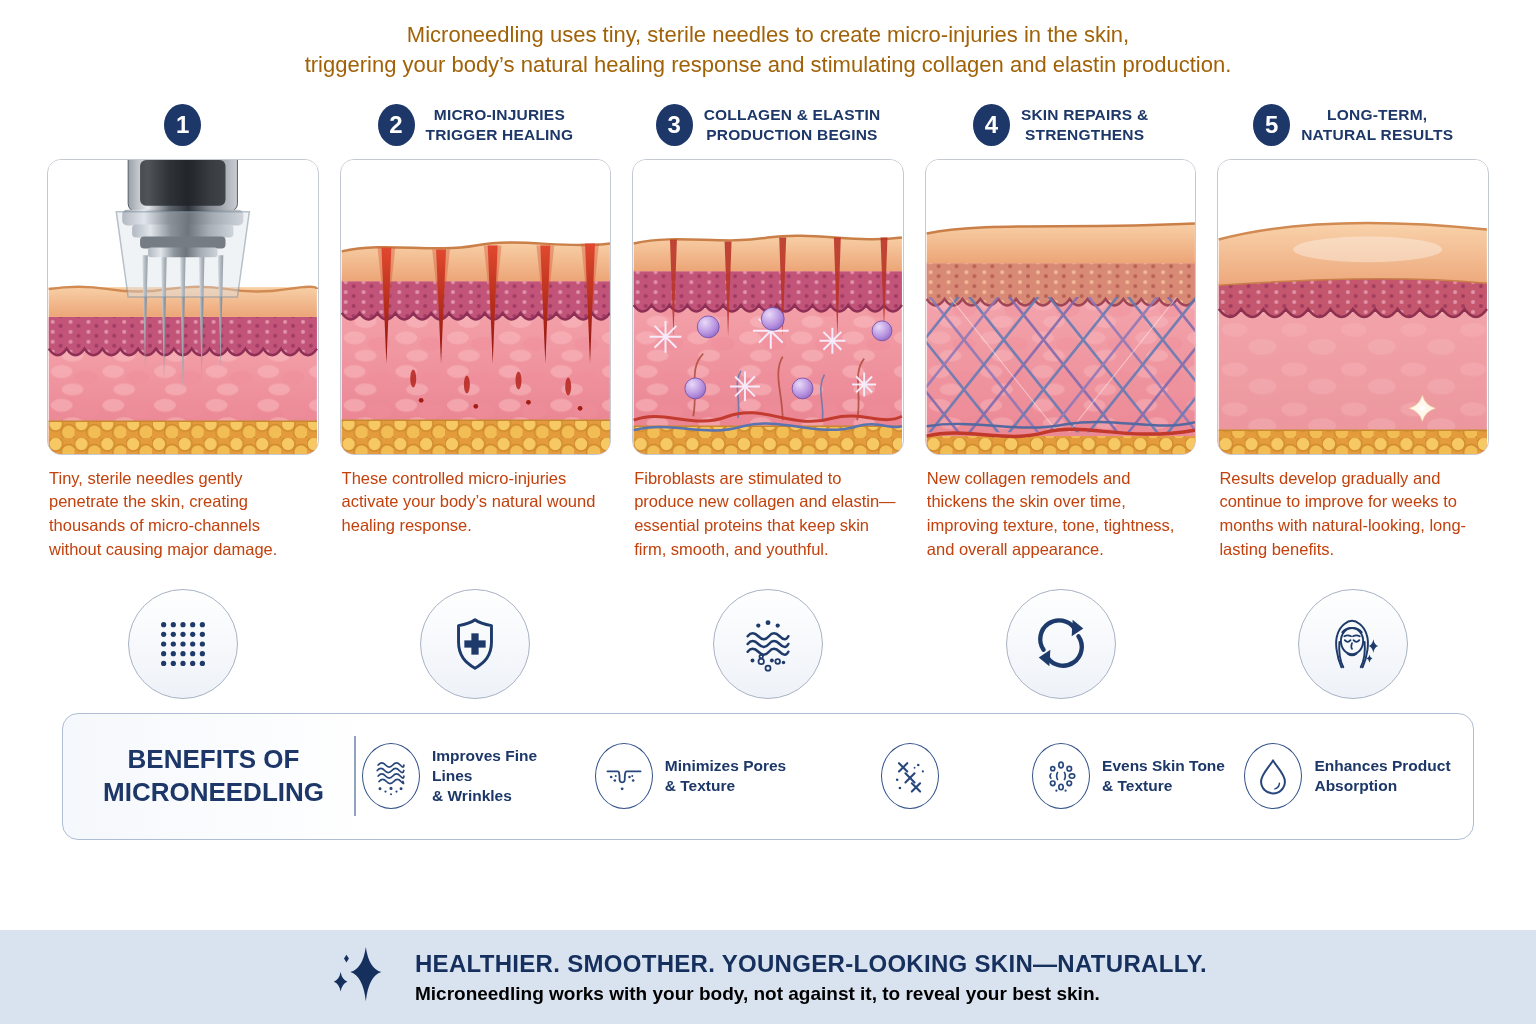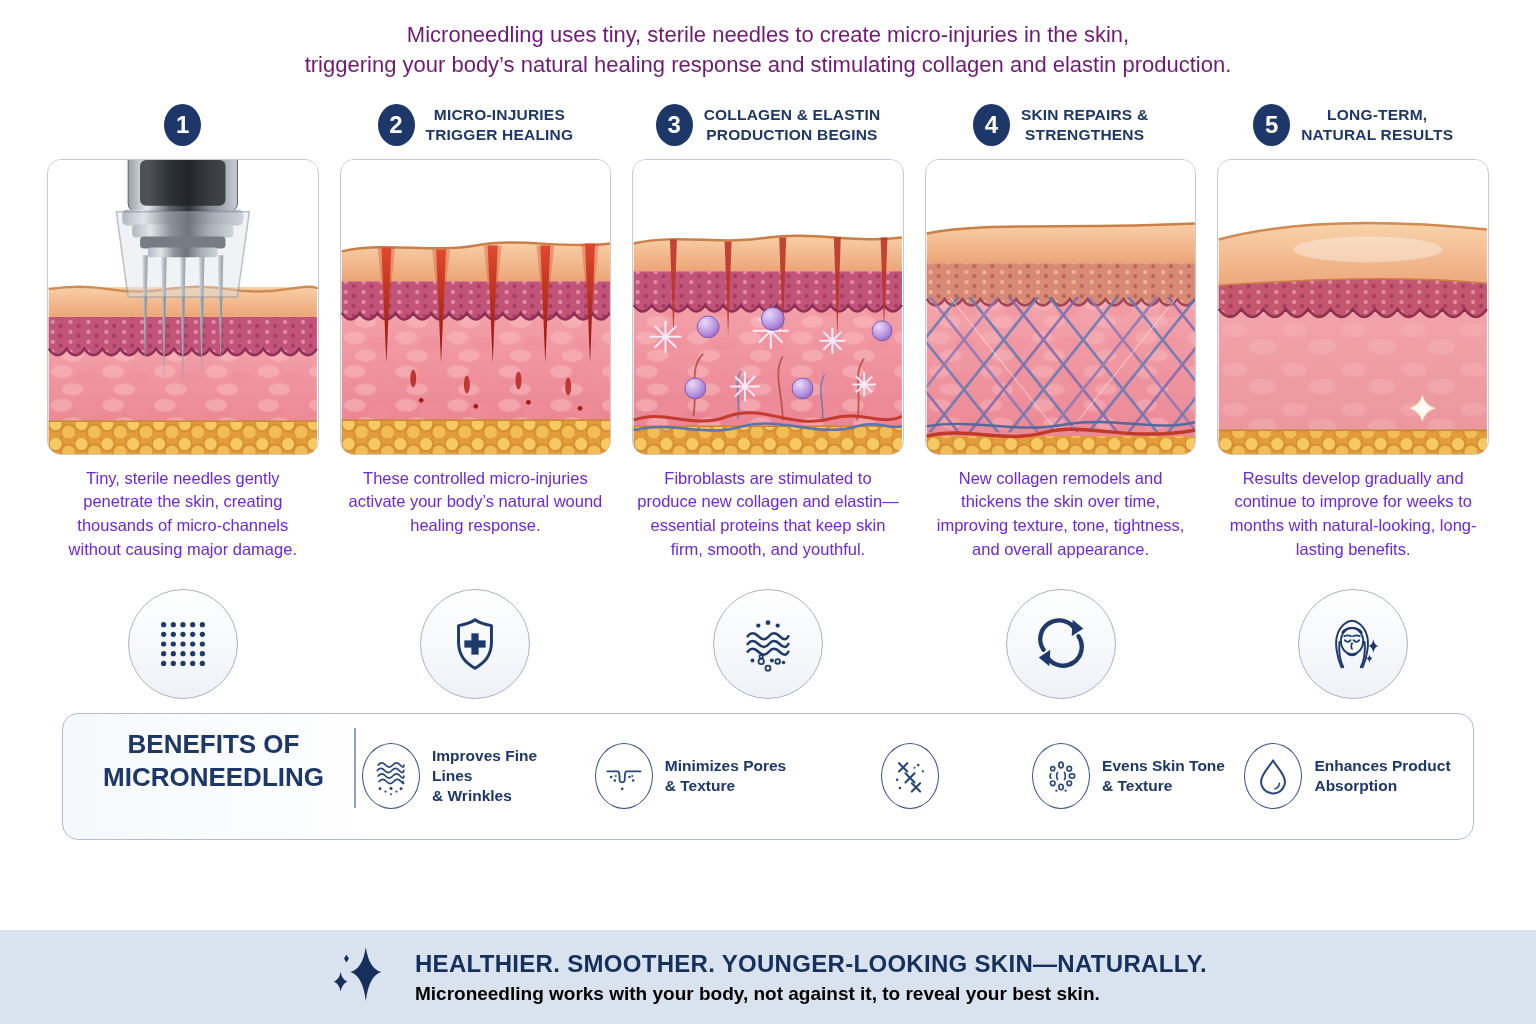--- a/index.html
+++ b/index.html
@@ -4,39 +4,39 @@
 <style>
   * { box-sizing: border-box; }
   html,body { margin:0; padding:0; background:#ffffff; }
   body { width:1536px; height:1024px; font-family:"Liberation Sans", sans-serif; }
   .page { position:relative; width:1536px; height:1024px; background:#fff; overflow:hidden; }
 
   
   .header { text-align:center; padding-top:10px; }
   .title { font-family:"Liberation Serif", serif; font-weight:700; font-size:64px;
            letter-spacing:3px; color:#1d3766; margin:0; line-height:1.05; }
-  .subtitle { font-size:22px; color:#701a75; line-height:1.38; margin:10px 0 0; }
+  .subtitle { font-size:22px; color:#a16207; line-height:1.38; margin:10px 0 0; }
 
   
   .steps { display:grid; grid-template-columns:repeat(5,1fr); gap:21px; padding:0 47px; margin-top:18px; }
   .step-header { display:flex; align-items:center; justify-content:center; gap:11px; min-height:52px; }
   .num-badge { width:37px; height:42px; border-radius:50%; background:#1c3768; color:#fff;
                font-weight:700; font-size:24px; display:flex; align-items:center; justify-content:center; flex:none; }
   .step-title { font-weight:700; font-size:15.5px; color:#1c3768; text-align:center; line-height:1.3; letter-spacing:.2px; }
   .card { margin-top:8px; height:296px; border:1.5px solid #c4c9d3; border-radius:14px; overflow:hidden; background:#fff; }
   .card svg { display:block; width:100%; height:100%; }
-  .desc { font-size:16.5px; color:#6d28d9; text-align:center; line-height:1.43; margin:12px 2px 0; min-height:120px; }
+  .desc { font-size:16.5px; color:#c2410c; text-align:left; line-height:1.43; margin:12px 2px 0; min-height:120px; }
   .step-icon-wrap { display:flex; justify-content:center; margin-top:2px; }
   .step-icon { width:110px; height:110px; border-radius:50%; border:1px solid #a8b2c4;
                background:linear-gradient(180deg,#ffffff 0%,#eef2f8 100%);
                display:flex; align-items:center; justify-content:center; }
 
   
   .benefits { margin:14px 62px 0; border:1.5px solid #aebdd4; border-radius:16px;
-              display:flex; padding:14px 16px; height:127px;
+              display:flex; align-items:center; padding:14px 16px; height:127px;
               background:linear-gradient(90deg,#f5f8fc 0%,#ffffff 22%); }
   .benefits-heading { font-size:26px; font-weight:700; color:#1c3768; text-align:center;
                       line-height:1.28; padding:0 24px; flex:none; }
   .benefits-divider { width:2px; height:80px; background:#8fa3c0; margin:0 6px; flex:none; }
   .benefit-item { display:flex; align-items:center; gap:12px; flex:1; justify-content:center; }
   .benefit-icon { width:58px; height:66px; border:1.4px solid #33518a; border-radius:50%;
                   display:flex; align-items:center; justify-content:center; flex:none; background:#fff; }
   .benefit-label { font-size:15.5px; font-weight:700; color:#1c3768; line-height:1.32; }
 
   

